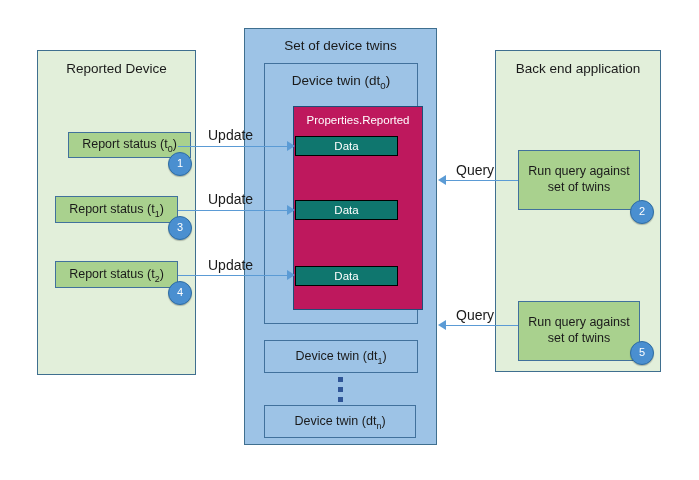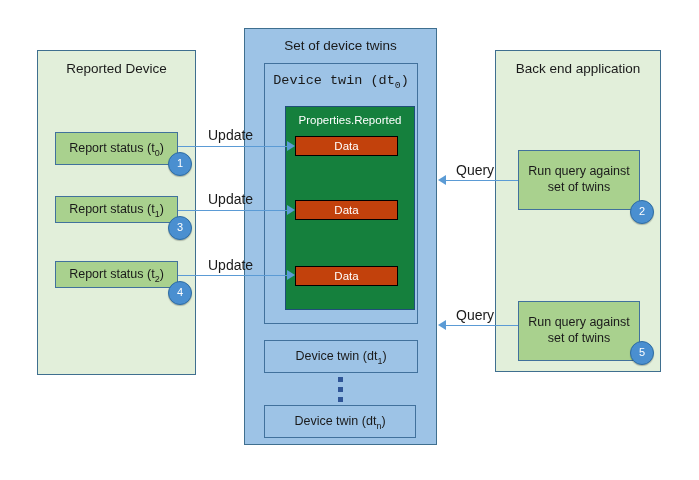--- a/index.html
+++ b/index.html
@@ -32,29 +32,30 @@
   }
   .panel-blue {
     background: #9dc3e6;
     border: 1px solid #3f6f8f;
   }
   .subpanel-blue {
     background: #9dc3e6;
     border: 1px solid #41719c;
   }
   .panel-dark {
-    background: #15803d;
+    background: #be185d;
     border: 1px solid #1f4e79;
+    margin-left: 8px;
   }
   .node-green {
     background: #a9d18e;
     border: 1px solid #41719c;
   }
   .node-data {
-    background: #c2410c;
+    background: #0f766e;
     border: 1.5px solid #000000;
   }
 
   .panel-title {
     position: absolute;
     left: 0;
     right: 0;
     text-align: center;
     font-size: 13.5px;
     color: #1a1a1a;
@@ -149,21 +150,21 @@
 </head>
 <body>
 
 <div id="diagram">
 
   <div class="box panel-blue" style="left:244px; top:28px; width:193px; height:417px;">
     <div class="panel-title" style="top:9px;">Set of device twins</div>
   </div>
 
   <div class="box subpanel-blue" style="left:264px; top:63px; width:154px; height:261px;">
-    <div class="panel-title" style="top:9px;font-family:Liberation Mono, monospace;">
+    <div class="panel-title" style="top:9px;">
       <span>Device twin (dt</span><sub>0</sub><span>)</span>
     </div>
   </div>
 
   <div class="box panel-dark" style="left:285px; top:106px; width:130px; height:204px;">
     <div class="panel-title light" style="top:7px;">Properties.Reported</div>
   </div>
 
   <div class="box node-data" style="left:295px; top:136px; width:103px; height:20px;">
     <div class="node-label data">Data</div>
@@ -190,21 +191,21 @@
   <div class="box subpanel-blue" style="left:264px; top:405px; width:152px; height:33px;">
     <div class="node-label">
       <span>Device twin (dt</span><sub>n</sub><span>)</span>
     </div>
   </div>
 
   <div class="box panel-green" style="left:37px; top:50px; width:159px; height:325px;">
     <div class="panel-title" style="top:10px;">Reported Device</div>
   </div>
 
-  <div class="box node-green" style="left:55px; top:132px; width:123px; height:33px;padding-left:18px;">
+  <div class="box node-green" style="left:68px; top:132px; width:123px; height:26px;padding-left:18px;">
     <div class="node-label">
       <span>Report status (t</span><sub>0</sub><span>)</span>
     </div>
   </div>
   <div class="badge" style="left:168px; top:152px;">1</div>
 
   <div class="box node-green" style="left:55px; top:196px; width:123px; height:27px;">
     <div class="node-label">
       <span>Report status (t</span><sub>1</sub><span>)</span>
     </div>

